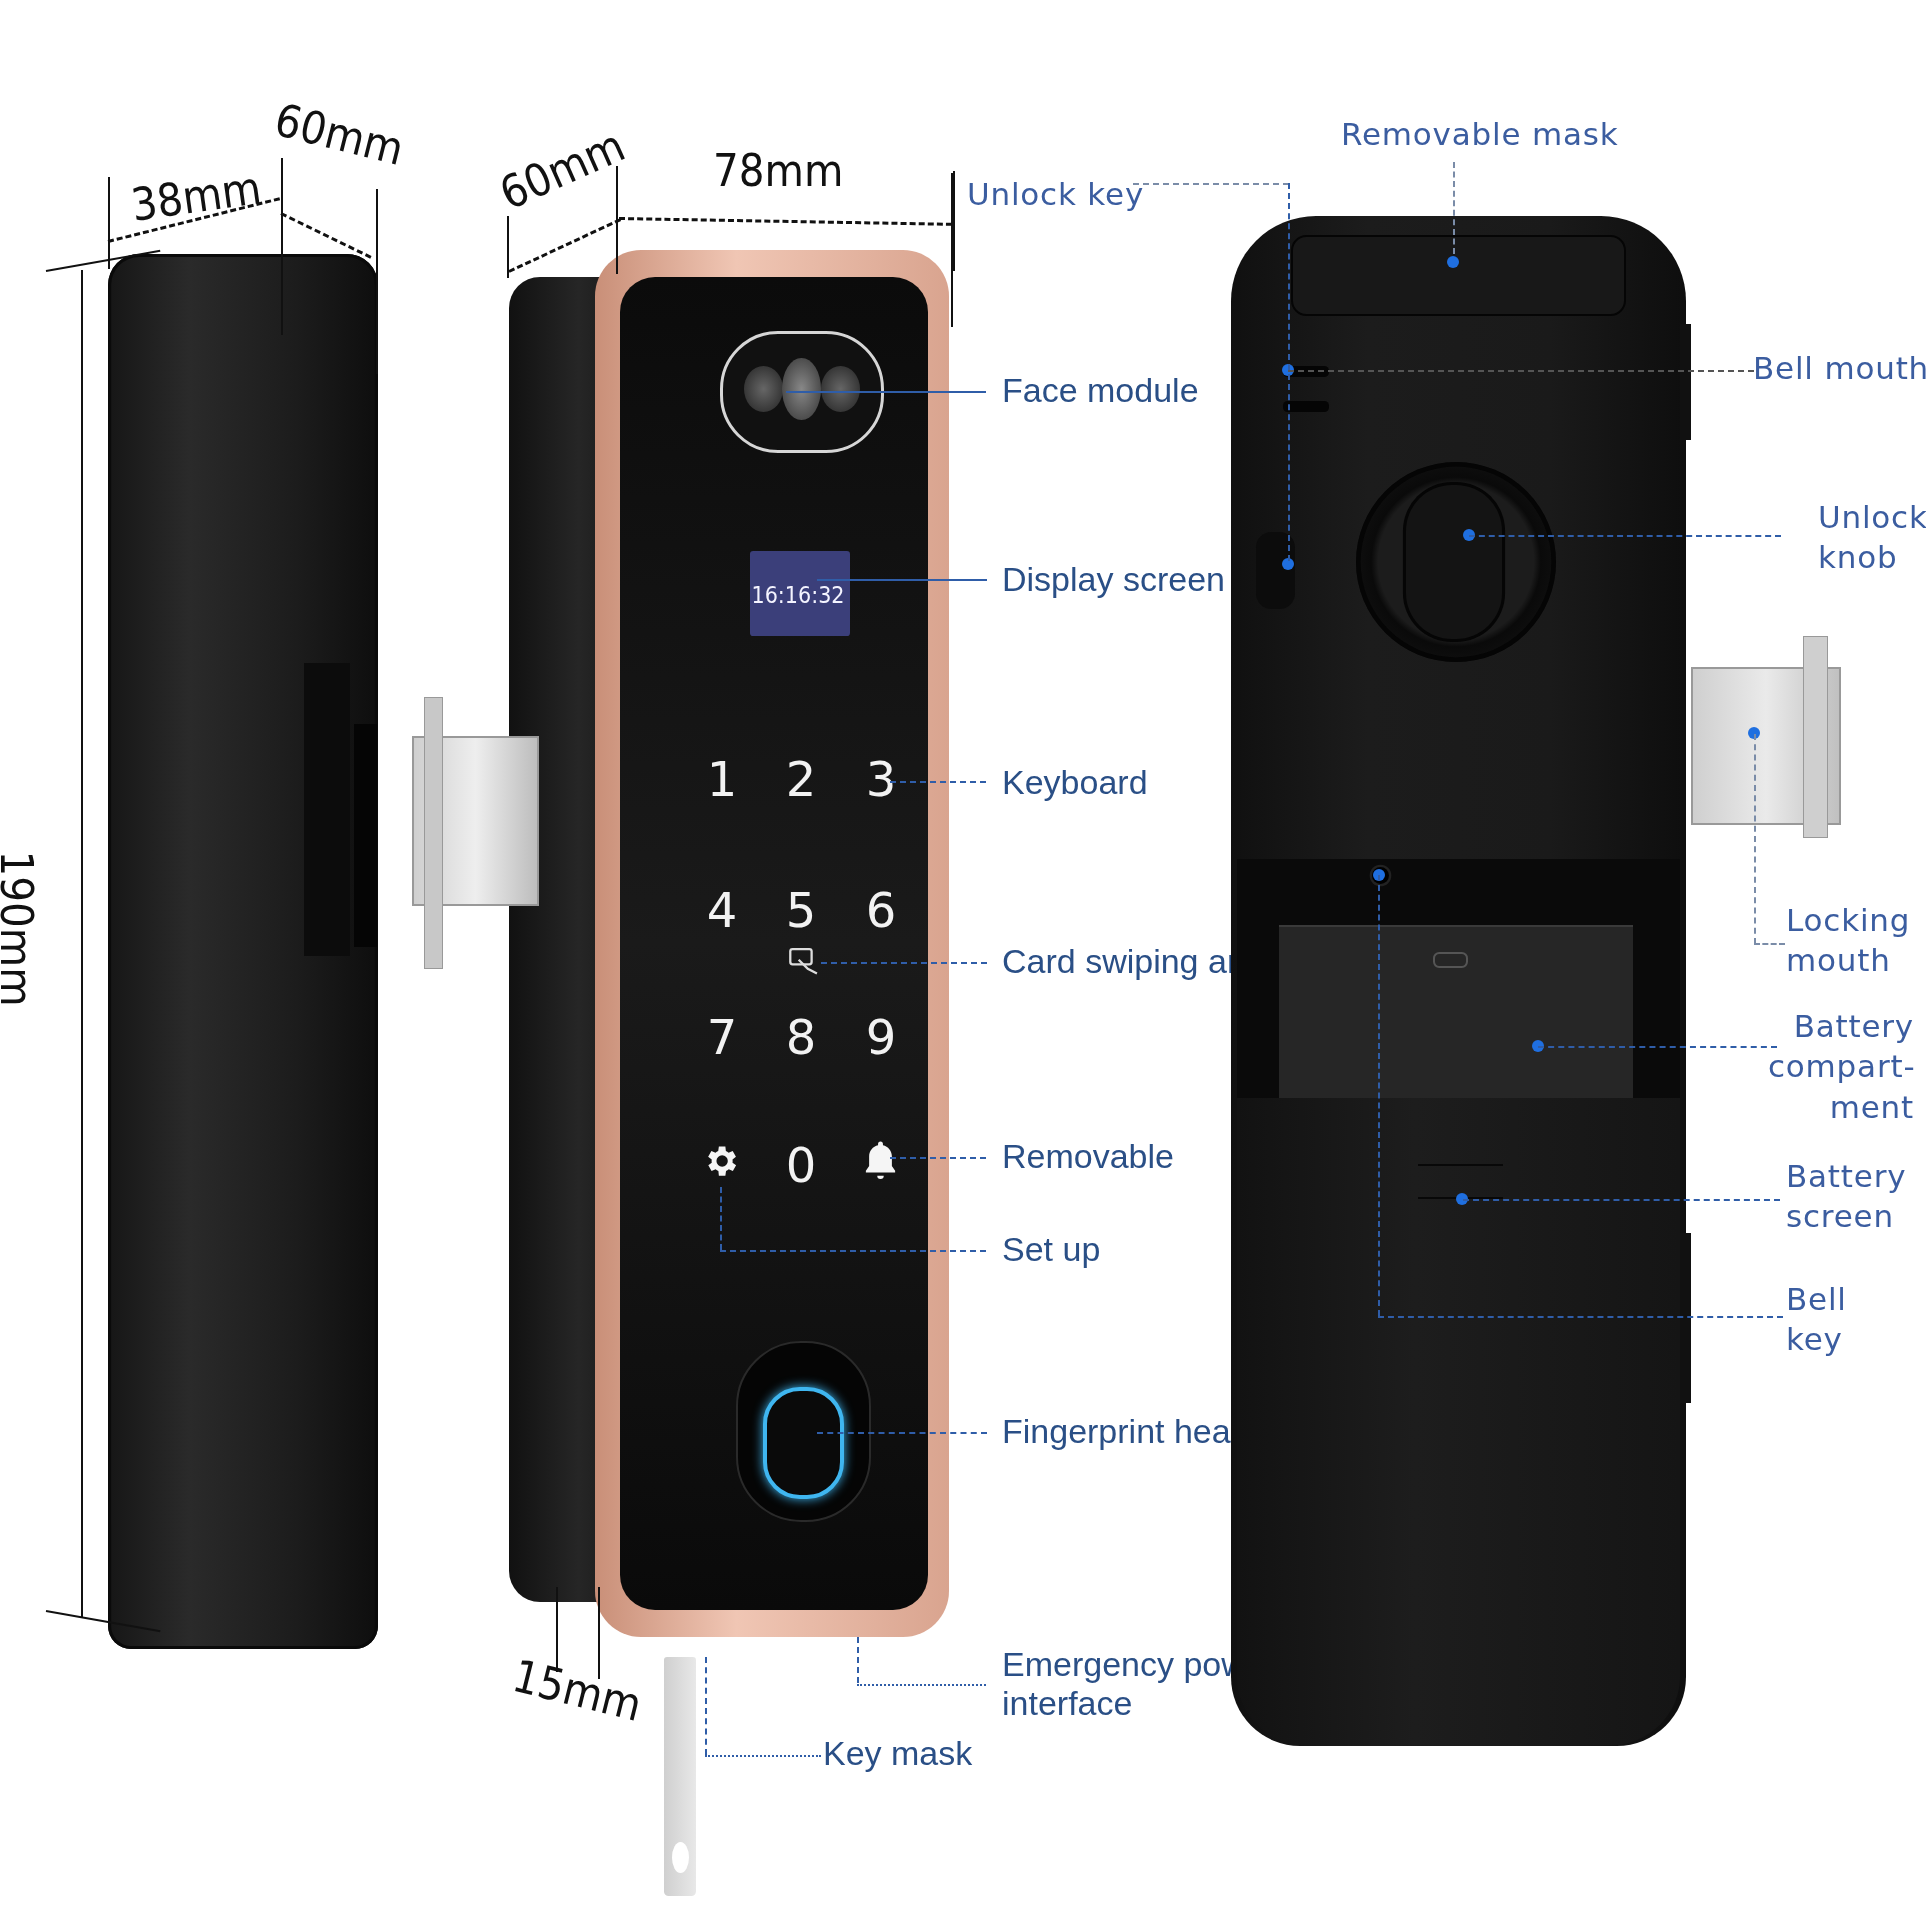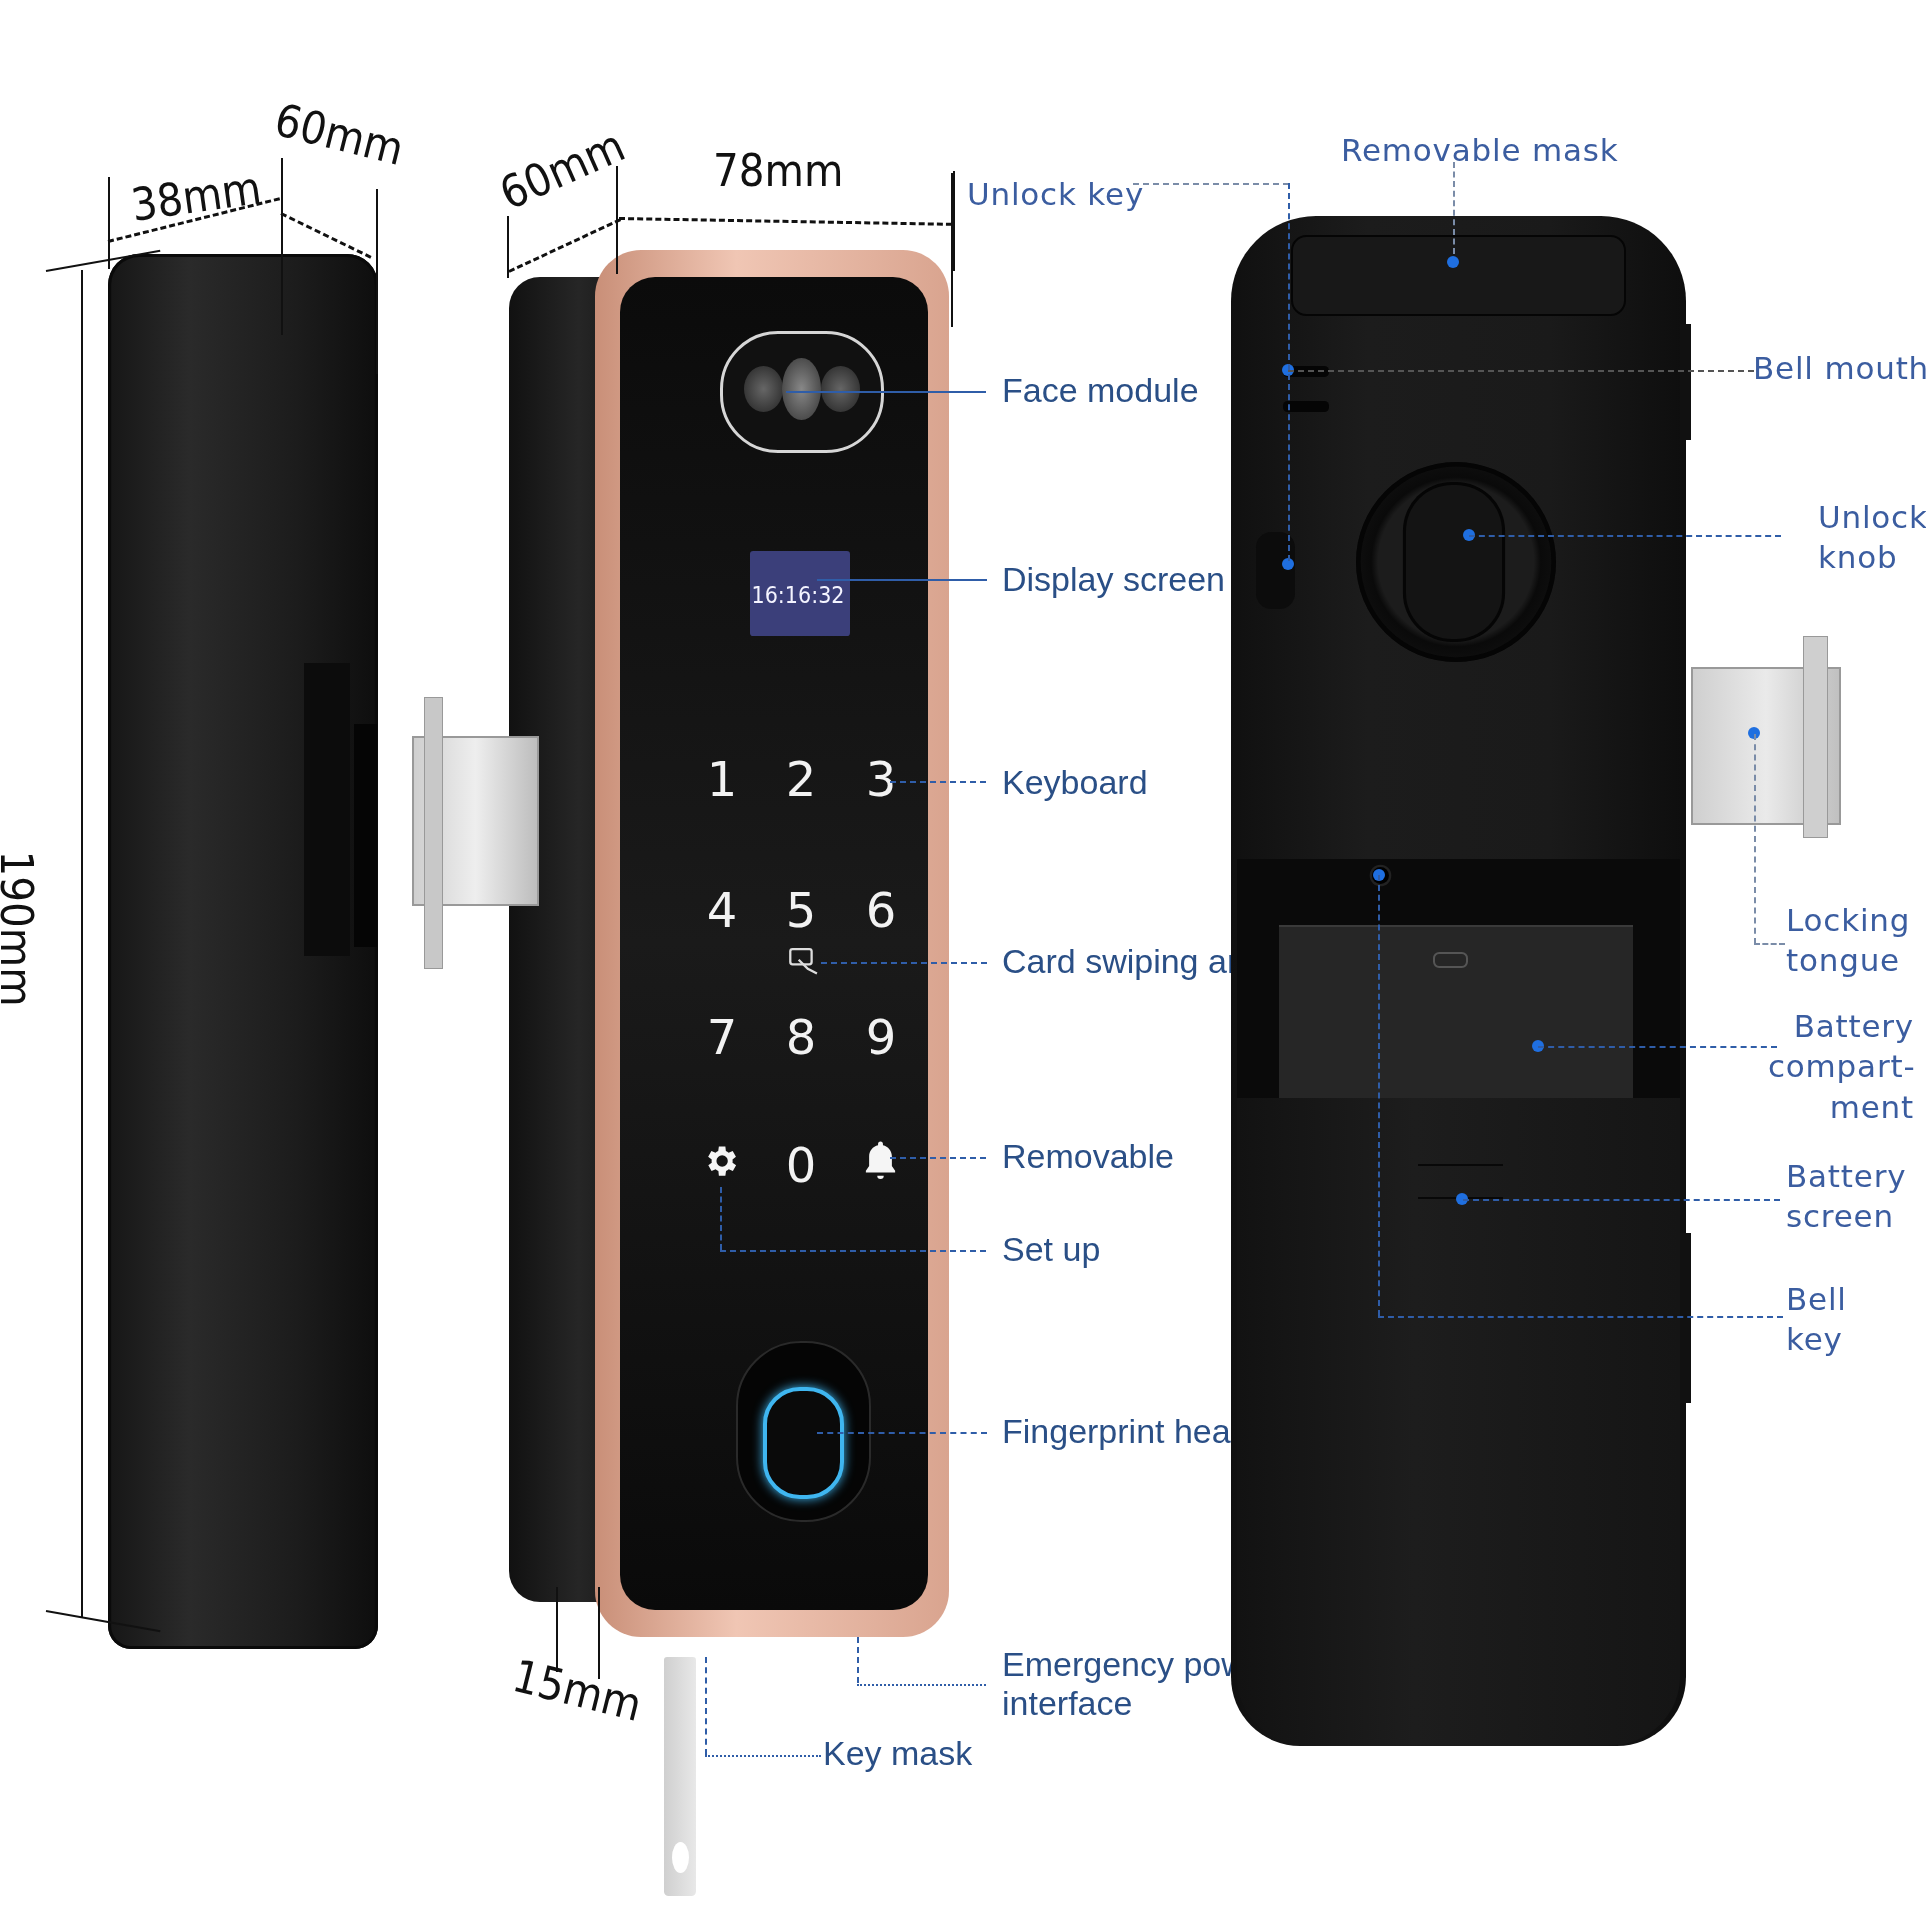--- a/index.html
+++ b/index.html
@@ -164,41 +164,41 @@
   <div class="dot" style="left:1447px;top:256px;"></div>
   <div class="dot" style="left:1282px;top:364px;"></div>
   <div class="dot" style="left:1282px;top:558px;"></div>
   <div class="dot" style="left:1463px;top:529px;"></div>
   <div class="dot" style="left:1748px;top:727px;"></div>
   <div class="dot" style="left:1532px;top:1040px;"></div>
   <div class="dot" style="left:1456px;top:1193px;"></div>
   <div class="dot" style="left:1373px;top:869px;"></div>
 
   <div class="dash-v" style="left:1453px;top:162px;height:92px;border-left-color:#7a8ca8;"></div>
-  <div class="abs lbl-r" style="left:1341px;top:114px;margin-top:16px;">Removable mask</div>
+  <div class="abs lbl-r" style="left:1341px;top:114px;">Removable mask</div>
 
   <div class="dash-h" style="left:1133px;top:183px;width:156px;border-top-color:#7a8ca8;"></div>
   <div class="dash-v" style="left:1288px;top:183px;height:378px;"></div>
   <div class="line" style="left:953px;top:171px;width:2.3px;height:100px;"></div>
   <div class="abs lbl-r" style="left:967px;top:158px;margin-top:16px;">Unlock key</div>
 
   <div class="dash-h" style="left:1288px;top:370px;width:466px;border-top-color:#555;"></div>
   <div class="abs lbl-r" style="left:1753px;top:348px;">Bell mouth</div>
 
   <div class="dash-h" style="left:1469px;top:535px;width:312px;"></div>
   <div class="abs lbl-r" style="left:1818px;top:497px;">
     <div>Unlock</div>
     <div>knob</div>
   </div>
 
   <div class="dash-v" style="left:1754px;top:734px;height:210px;border-left-color:#7a8ca8;"></div>
   <div class="dash-h" style="left:1754px;top:943px;width:31px;border-top-color:#7a8ca8;"></div>
   <div class="abs lbl-r" style="left:1786px;top:900px;">
     <div>Locking</div>
-    <div>tongue</div>
+    <div>mouth</div>
   </div>
 
   <div class="dash-h" style="left:1538px;top:1046px;width:239px;"></div>
   <div class="abs lbl-r" style="left:1768px;top:1006px;text-align:right;width:146px;">
     <div>Battery</div>
     <div>compart-</div>
     <div>ment</div>
   </div>
 
   <div class="dash-h" style="left:1463px;top:1199px;width:317px;"></div>

